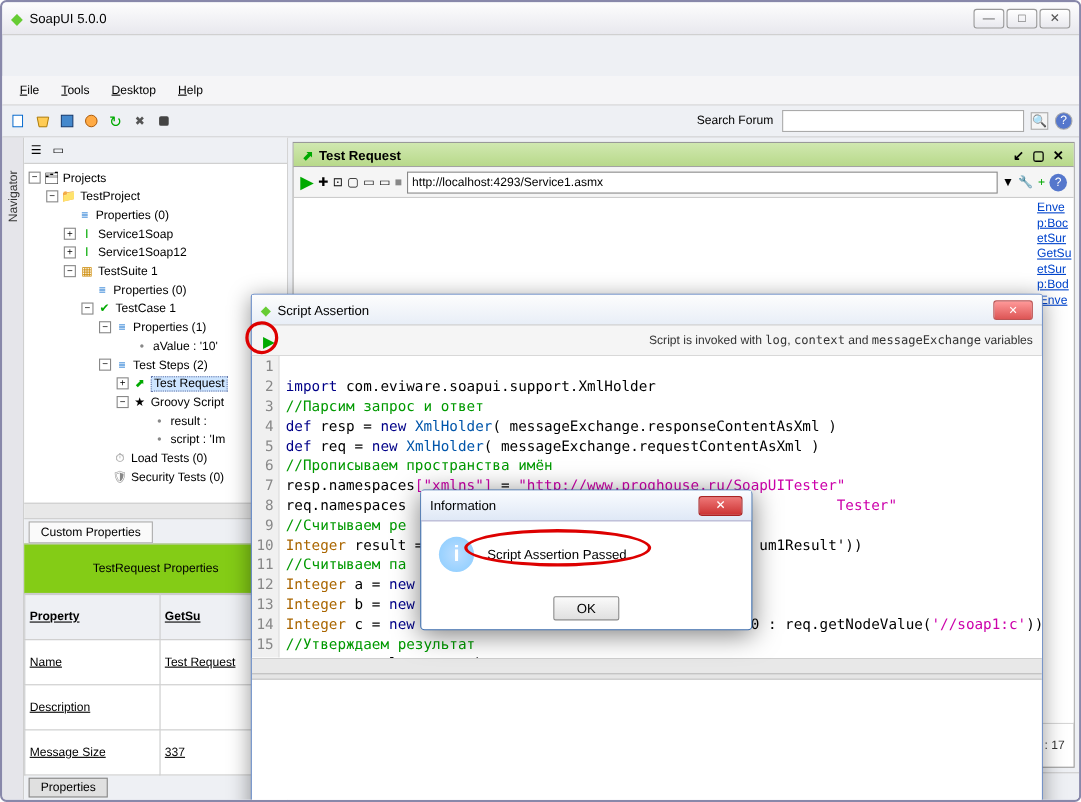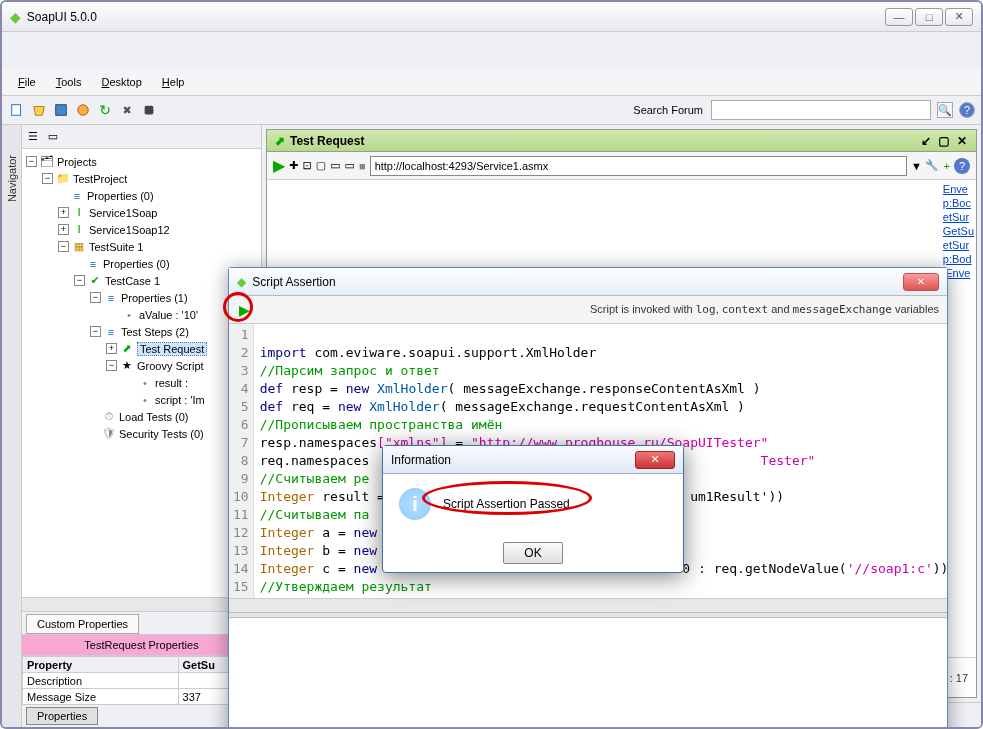--- a/index.html
+++ b/index.html
@@ -36,23 +36,23 @@
   .iw-toolbar { height:28px; display:flex; align-items:center; gap:4px; padding:0 6px; border-bottom:1px solid #ccc; background:#f5f5f5;}
   .iw-toolbar .play { color:#0a0;}
   .url-input { flex:1; height:20px; border:1px solid #888; padding:0 4px; font-size:11px;}
   .iw-body { flex:1; position:relative; background:#fff;}
   .right-strip { position:absolute; right:2px; top:2px; font-size:11px; line-height:14px; color:#0044cc;}
   .right-strip div { text-decoration:underline; white-space:nowrap;}
   .bottom-logs { border-top:1px solid #ccc; background:#eef0f4; padding:6px 8px; display:flex; gap:16px; font-size:11px;}
   .bottom-logs span { cursor:pointer;}
   .props-panel { border-top:1px solid #ccc; background:#eef0f4;}
   .props-tab { display:inline-block; padding:3px 10px; border:1px solid #aaa; background:#fafafa; margin:2px 0 0 4px; font-size:11px;}
-  .props-title { text-align:center; padding:4px; border-top:1px solid #ccc; border-bottom:1px solid #ccc; background:#f9a8d4; font-size:11px;}
+  .props-title { text-align:center; padding:16px; border-top:1px solid #ccc; border-bottom:1px solid #ccc; background:#84cc16; font-size:11px;}
   .props-table { width:100%; border-collapse:collapse; font-size:11px;}
-  .props-table th, .props-table td { border:1px solid #ccc; padding:1px 4px; height:16px; text-align:left; background:#fff;}
+  .props-table th, .props-table td { border:1px solid #ccc; padding:14px 4px; height:16px; text-align:left; background:#fff;text-decoration:underline;}
   .props-table th { background:#eef0f4;}
   .props-footer { padding:2px 4px; display:flex;}
   .props-footer .btn { padding:2px 10px; border:1px solid #888; background:#e0e0e0; font-size:11px;}
 
   
   .overlay { position:absolute; left:226px; top:142px; width:720px; height:510px; background:#fff; border:1px solid #6085c4; border-radius:3px; box-shadow:0 3px 20px rgba(0,0,0,0.4); display:flex; flex-direction:column; z-index:20;}
   .overlay-title { height:28px; display:flex; align-items:center; padding:0 8px; background:linear-gradient(#fdfdfd,#e8eef7); border-bottom:1px solid #bbb;}
   .overlay-title .otxt { flex:1; font-size:12px; display:flex; align-items:center; gap:6px;}
   .overlay-title .ox { width:36px; height:18px; border:1px solid #b55; border-radius:3px; background:linear-gradient(#f99,#d55); color:#fff; display:flex; align-items:center; justify-content:center; font-size:10px; cursor:pointer;}
   .overlay-toolbar { height:28px; display:flex; align-items:center; padding:0 8px; background:#f5f5f5; border-bottom:1px solid #ccc; position:relative; font-size:11px;}
@@ -245,20 +245,24 @@
       <div class="props-panel">
         <div class="props-tab">Custom Properties</div>
         <div class="props-title">TestRequest Properties</div>
         <table class="props-table">
           <tbody>
               <tr>
                 <th>Property</th>
                 <th>GetSu</th>
               </tr>
           <tr>
+                <td>Name</td>
+                <td>Test Request</td>
+              </tr>
+          <tr>
                 <td>Description</td>
                 <td></td>
               </tr>
           <tr>
                 <td>Message Size</td>
                 <td>337</td>
               </tr>
         </tbody>
           </table>
         <div class="props-footer">

